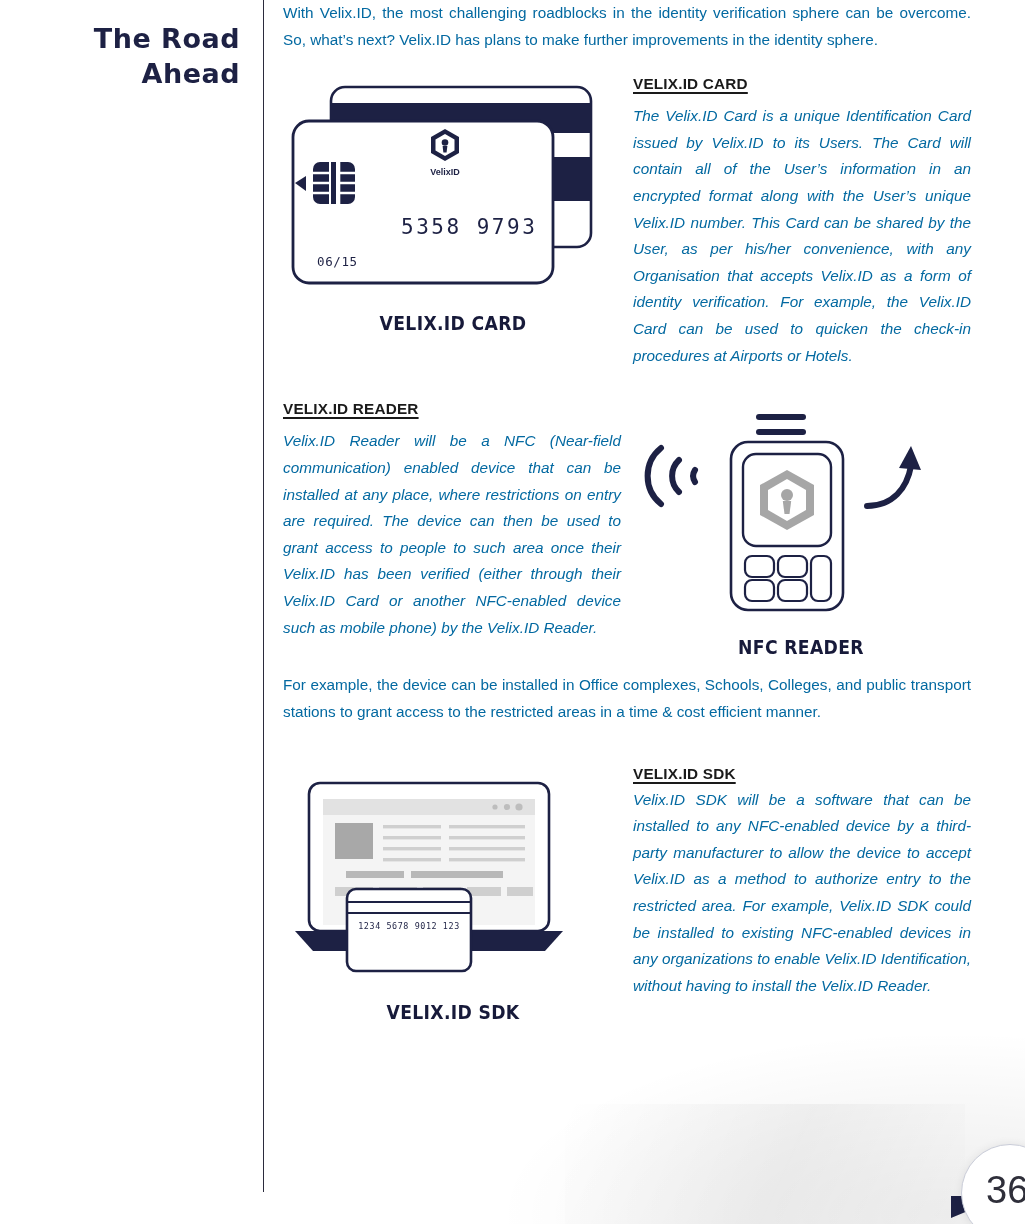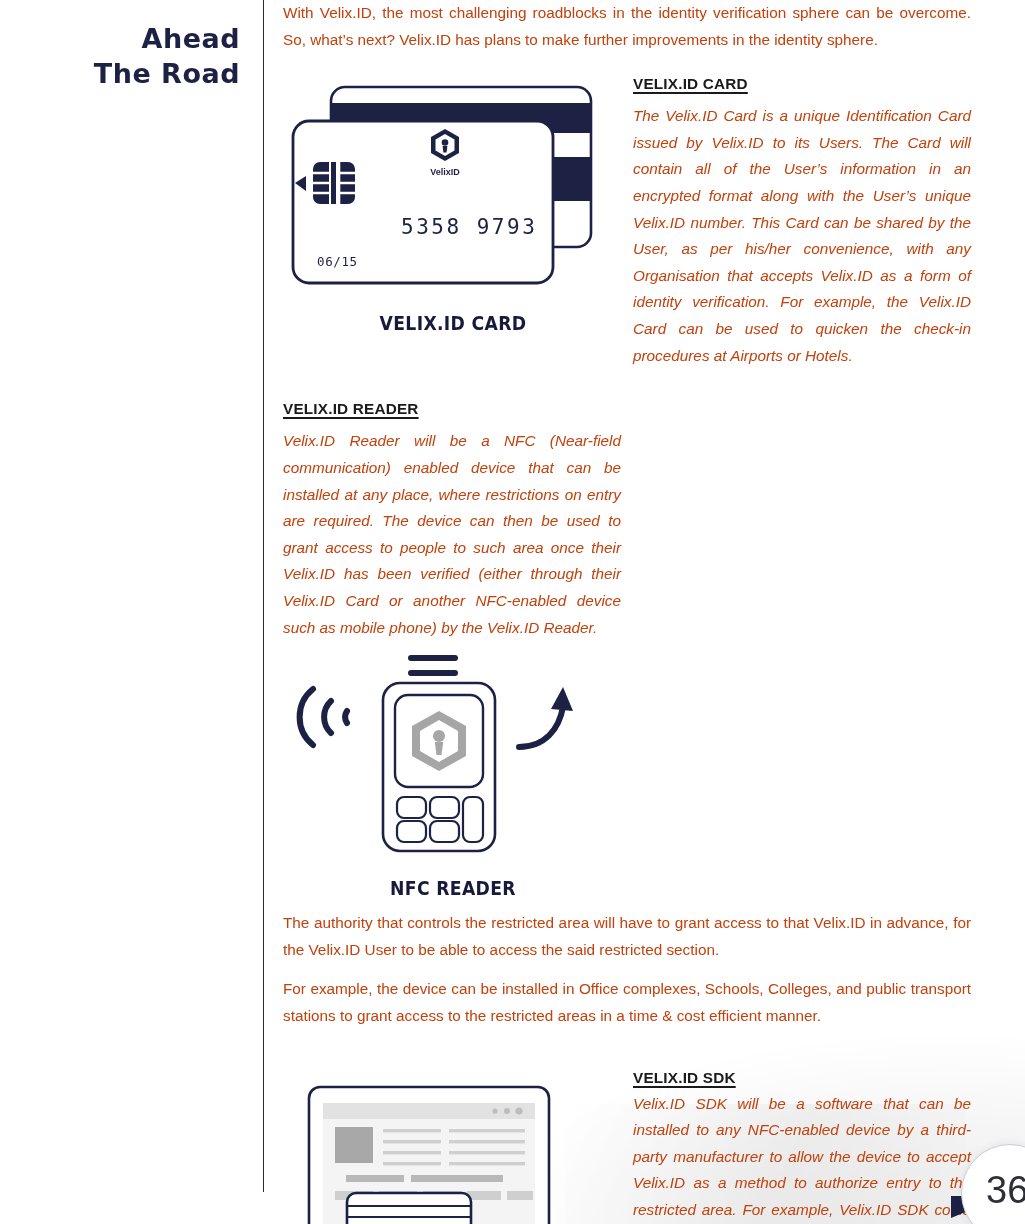--- a/index.html
+++ b/index.html
@@ -38,21 +38,21 @@
     color:#1d2144;
   }
 
   
   .content{position:absolute;left:283px;top:0;width:688px;}
 
   p.body{
     margin:0;
     font-size:15.3px;
     line-height:1.74;
-    color:#c2410c;
+    color:#0369a1;
     text-align:justify;
     text-justify:inter-word;
   }
   .intro{margin-top:28px;}
   .pblock{margin-top:14px;}
 
   
   .row{display:flex;align-items:flex-start;}
   .col-art{width:340px;flex:none;}
   .col-txt{width:338px;flex:none;}
@@ -113,22 +113,22 @@
 <body>
 
 <div class="page">
 
   <div class="paper-shade"></div>
   <div class="paper-shade2"></div>
 
   <div class="vrule"></div>
 
   <div class="chapter-title">
+    <div>The Road</div>
     <div>Ahead</div>
-    <div>The Road</div>
   </div>
 
   <div class="content">
 
     <p class="body intro">With Velix.ID, the most challenging roadblocks in the identity verification sphere can be overcome. So, what’s next? Velix.ID has plans to make further improvements in the identity sphere.</p>
 
     <div class="row" style="margin-top:22px;">
       <div class="col-art">
         <svg width="340" height="230" viewBox="0 0 340 230">
 
@@ -167,21 +167,21 @@
       </div>
       <div class="gap"></div>
       <div class="col-txt">
         <h3 class="sec">VELIX.ID  CARD</h3>
         <p class="body narrow">The Velix.ID Card is a unique Identification Card issued by Velix.ID to its Users. The Card will contain all of the User’s information in an encrypted format along with the User’s unique Velix.ID number. This Card can be shared by the User, as per his/her convenience, with any Organisation that accepts Velix.ID as a form of identity verification. For example, the Velix.ID Card can be used to quicken the check-in procedures at Airports or Hotels.</p>
       </div>
     </div>
 
     <div class="divider" style="margin-top:16px;"></div>
 
-    <div class="row" style="margin-top:6px;flex-direction:column;">
+    <div class="row" style="margin-top:6px;">
       <div class="col-txt">
         <h3 class="sec">VELIX.ID  READER</h3>
         <p class="body narrow">Velix.ID Reader will be a NFC (Near-field communication) enabled device that can be installed at any place, where restrictions on entry are required. The device can then be used to grant access to people to such area once their Velix.ID has been verified (either through their Velix.ID Card or another NFC-enabled device such as mobile phone) by the Velix.ID Reader.</p>
       </div>
       <div class="gap"></div>
       <div class="col-art" style="padding-top:10px;">
         <svg width="340" height="215" viewBox="0 0 340 215">
 
           <g stroke="#1d2144" stroke-width="6" stroke-linecap="round">
             <line x1="128" y1="7" x2="172" y2="7"></line>
@@ -214,21 +214,20 @@
 
           <g>
             <path d="M236,96 C262,96 276,78 280,56" fill="none" stroke="#1d2144" stroke-width="6" stroke-linecap="round"></path>
             <polygon points="280,36 290,60 268,58" fill="#1d2144"></polygon>
           </g>
         </svg>
         <div class="caption" style="margin-top:10px;">NFC READER</div>
       </div>
     </div>
 
-    <p class="body pblock" style="margin-top:10px;">The authority that controls the restricted area will have to grant access to that Velix.ID in advance, for the Velix.ID User to be able to access the said restricted section.</p>
     <p class="body pblock" style="margin-top:13px;">For example, the device can be installed in Office complexes, Schools, Colleges, and public transport stations to grant access to the restricted areas in a time &amp; cost efficient manner.</p>
 
     <div class="divider" style="margin-top:24px;"></div>
 
     <div class="row" style="margin-top:6px;">
       <div class="col-art" style="padding-top:6px;">
         <svg width="340" height="215" viewBox="0 0 340 215">
 
           <path d="M32,78 L70,52 L250,52 L250,150 L32,150 Z" fill="#1d2144"></path>
 

